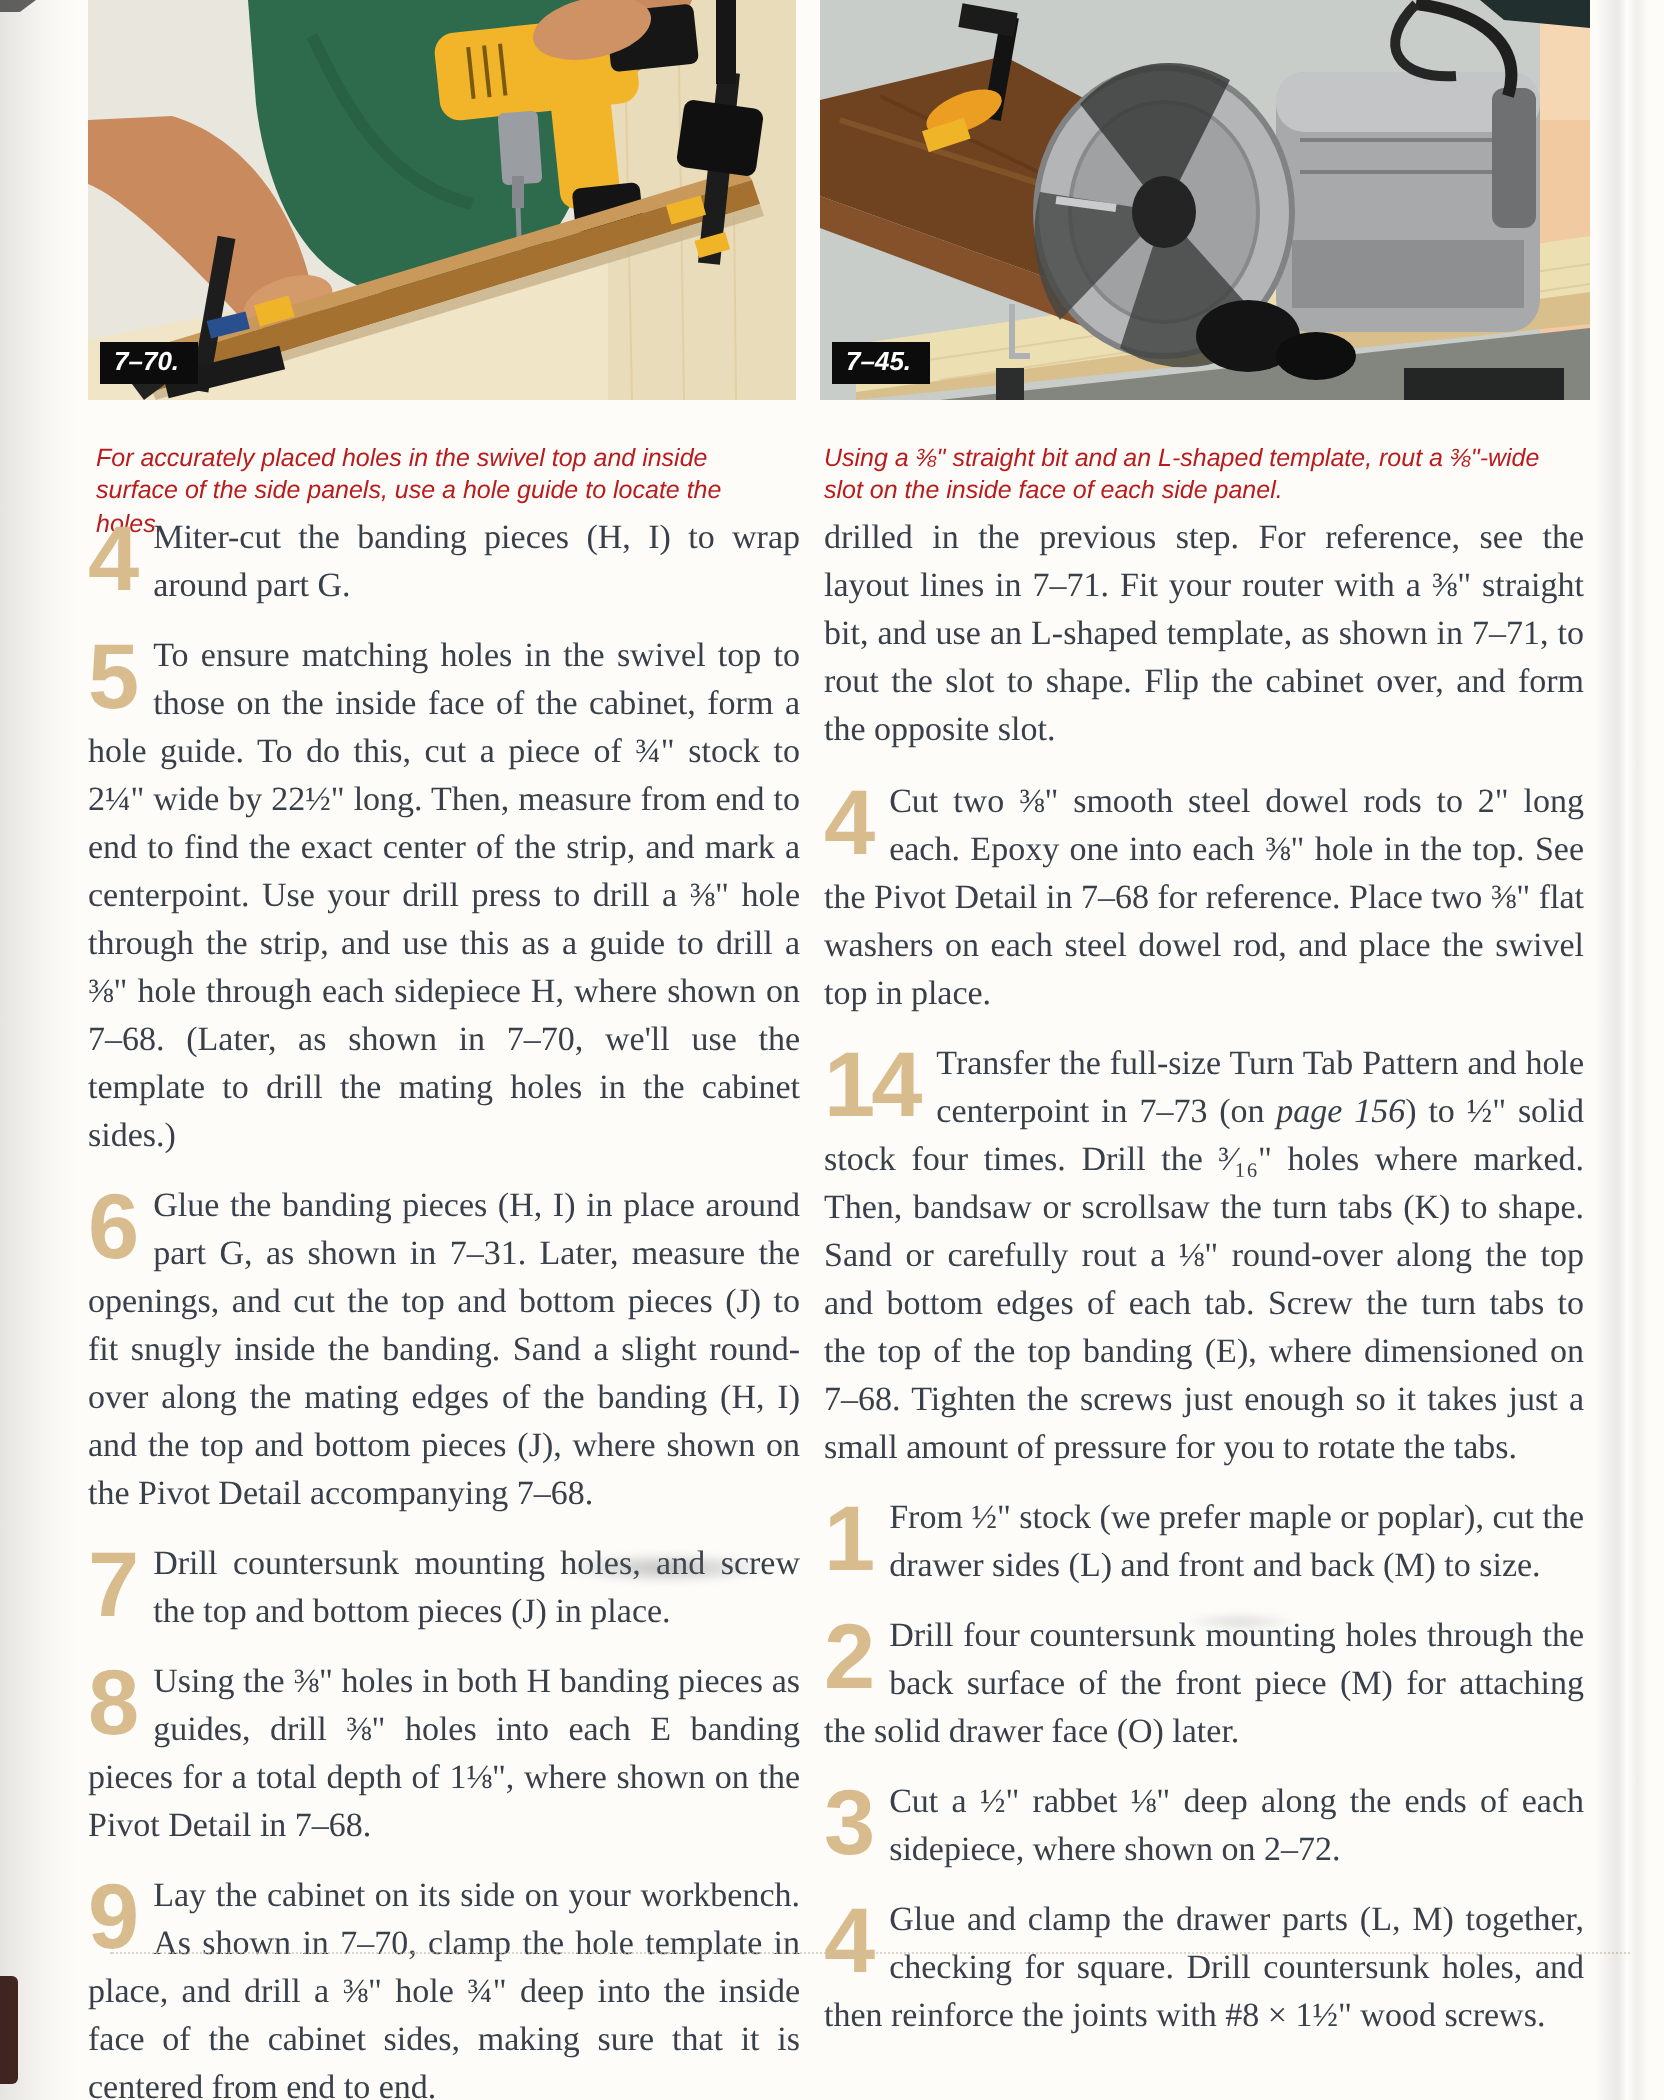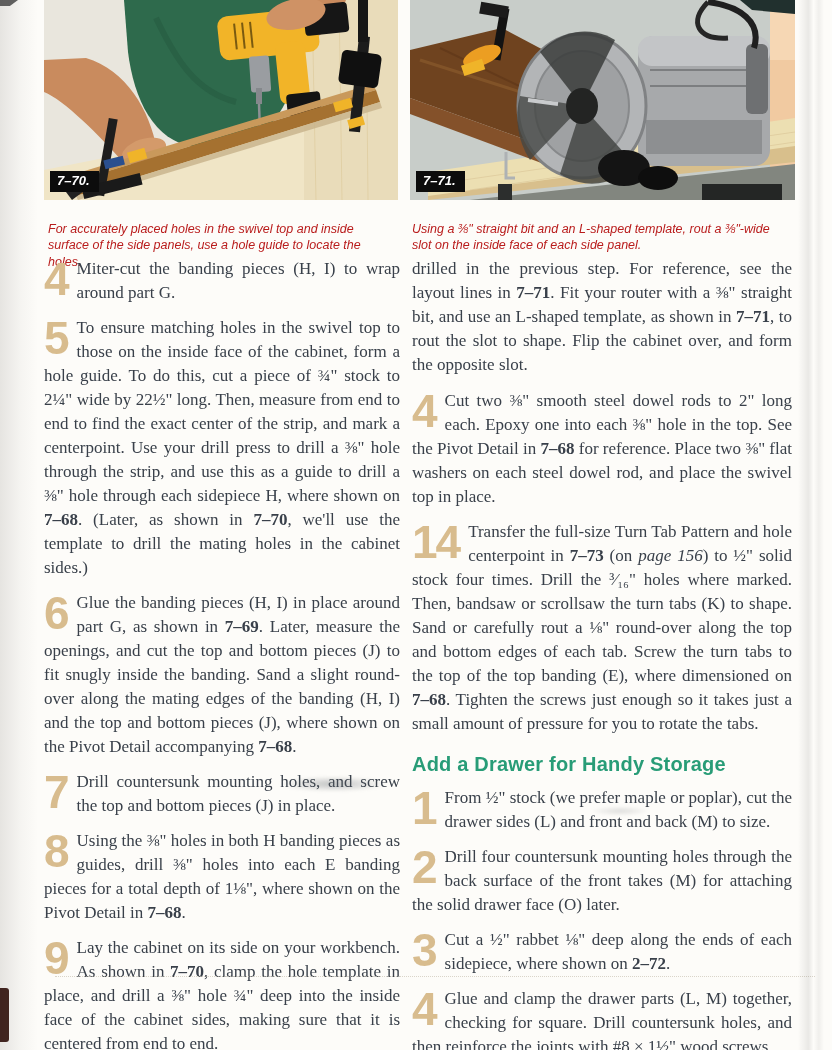--- a/index.html
+++ b/index.html
@@ -38,21 +38,21 @@
   .col{position:absolute;top:257px;color:#39404a;font-size:17px;line-height:24px;}
   #col-left{left:44px;width:356px;}
   #col-right{left:412px;width:380px;}
   .step{margin:0 0 11px 0;overflow:hidden;}
   .num{float:left;font:700 46px/40px "Liberation Sans","DejaVu Sans",sans-serif;
     color:#d8bc8e;letter-spacing:-2px;margin:2px 9px 0 0;}
   .txt{margin:0;text-align:justify;}
   .intro{margin:0 0 12px 0;text-align:justify;}
   .heading{margin:16px 0 10px 0;font:700 20px/24px "Liberation Sans","DejaVu Sans",sans-serif;
     color:#289c77;letter-spacing:.2px;}
-  b{font-weight:700;}
+  b{font-weight:400;}
 </style>
 </head>
 <body>
 
 <div id="page">
 
   <div class="photo" id="photo-left">
     <svg viewBox="0 0 354 200" preserveAspectRatio="none">
       <rect width="354" height="200" fill="#e9e6dd"></rect>
       <polygon points="250,0 354,0 354,200 258,200" fill="#e9dcba"></polygon>
@@ -144,38 +144,38 @@
         <path d="M172,106 L130,52 A64,72 0 0 1 205,40 Z" fill="#3a3c3b" opacity=".85"></path>
         <path d="M172,106 L120,160 A64,72 0 0 1 110,96 Z" fill="#454745" opacity=".8"></path>
         <path d="M172,106 L225,165 A64,72 0 0 1 150,174 Z" fill="#3f413f" opacity=".8"></path>
         <ellipse cx="172" cy="106" rx="16" ry="18" fill="#232423"></ellipse>
         <line x1="118" y1="100" x2="148" y2="104" stroke="#c9cbcd" stroke-width="4"></line>
         <ellipse cx="214" cy="168" rx="26" ry="18" fill="#141414"></ellipse>
         <ellipse cx="248" cy="178" rx="20" ry="12" fill="#0e0e0e"></ellipse>
       </g>
       <polygon points="330,0 385,0 385,14 342,10" fill="#21302e"></polygon>
     </svg>
-    <span class="figlabel">7–71.</span>
+    <span class="figlabel">7–45.</span>
   </div>
 
   <p class="caption" id="caption-left">For accurately placed holes in the swivel top and inside surface of the side panels, use a hole guide to locate the holes.</p>
   <p class="caption" id="caption-right">Using a ⅜" straight bit and an L-shaped template, rout a ⅜"-wide slot on the inside face of each side panel.</p>
 
   <div class="col" id="col-left">
     <div class="step">
       <span class="num">4</span>
       <p class="txt">Miter-cut the banding pieces (H, I) to wrap around part G.</p>
     </div>
     <div class="step">
       <span class="num">5</span>
       <p class="txt">To ensure matching holes in the swivel top to those on the inside face of the cabinet, form a hole guide. To do this, cut a piece of ¾" stock to 2¼" wide by 22½" long. Then, measure from end to end to find the exact center of the strip, and mark a centerpoint. Use your drill press to drill a ⅜" hole through the strip, and use this as a guide to drill a ⅜" hole through each sidepiece H, where shown on <b>7–68</b>. (Later, as shown in <b>7–70</b>, we'll use the template to drill the mating holes in the cabinet sides.)</p>
     </div>
     <div class="step">
       <span class="num">6</span>
-      <p class="txt">Glue the banding pieces (H, I) in place around part G, as shown in <b>7–69</b>. Later, measure the openings, and cut the top and bottom pieces (J) to fit snugly inside the banding. Sand a slight round-over along the mating edges of the banding (H, I) and the top and bottom pieces (J), where shown on the Pivot Detail accompanying <b>7–68</b>.</p>
+      <p class="txt">Glue the banding pieces (H, I) in place around part G, as shown in <b>7–31</b>. Later, measure the openings, and cut the top and bottom pieces (J) to fit snugly inside the banding. Sand a slight round-over along the mating edges of the banding (H, I) and the top and bottom pieces (J), where shown on the Pivot Detail accompanying <b>7–68</b>.</p>
     </div>
     <div class="step">
       <span class="num">7</span>
       <p class="txt">Drill countersunk mounting holes, and screw the top and bottom pieces (J) in place.</p>
     </div>
     <div class="step">
       <span class="num">8</span>
       <p class="txt">Using the ⅜" holes in both H banding pieces as guides, drill ⅜" holes into each E banding pieces for a total depth of 1⅛", where shown on the Pivot Detail in <b>7–68</b>.</p>
     </div>
     <div class="step">
@@ -188,28 +188,27 @@
   <div class="col" id="col-right">
     <p class="intro">drilled in the previous step. For reference, see the layout lines in <b>7–71</b>. Fit your router with a ⅜" straight bit, and use an L-shaped template, as shown in <b>7–71</b>, to rout the slot to shape. Flip the cabinet over, and form the opposite slot.</p>
     <div class="step">
       <span class="num">4</span>
       <p class="txt">Cut two ⅜" smooth steel dowel rods to 2" long each. Epoxy one into each ⅜" hole in the top. See the Pivot Detail in <b>7–68</b> for reference. Place two ⅜" flat washers on each steel dowel rod, and place the swivel top in place.</p>
     </div>
     <div class="step">
       <span class="num">14</span>
       <p class="txt">Transfer the full-size Turn Tab Pattern and hole centerpoint in <b>7–73</b> (on <i>page 156</i>) to ½" solid stock four times. Drill the ³⁄₁₆" holes where marked. Then, bandsaw or scrollsaw the turn tabs (K) to shape. Sand or carefully rout a ⅛" round-over along the top and bottom edges of each tab. Screw the turn tabs to the top of the top banding (E), where dimensioned on <b>7–68</b>. Tighten the screws just enough so it takes just a small amount of pressure for you to rotate the tabs.</p>
     </div>
-    <h2 class="heading">Add a Drawer for Handy Storage</h2>
     <div class="step">
       <span class="num">1</span>
       <p class="txt">From ½" stock (we prefer maple or poplar), cut the drawer sides (L) and front and back (M) to size.</p>
     </div>
     <div class="step">
       <span class="num">2</span>
-      <p class="txt">Drill four countersunk mounting holes through the back surface of the front takes (M) for attaching the solid drawer face (O) later.</p>
+      <p class="txt">Drill four countersunk mounting holes through the back surface of the front piece (M) for attaching the solid drawer face (O) later.</p>
     </div>
     <div class="step">
       <span class="num">3</span>
       <p class="txt">Cut a ½" rabbet ⅛" deep along the ends of each sidepiece, where shown on <b>2–72</b>.</p>
     </div>
     <div class="step">
       <span class="num">4</span>
       <p class="txt">Glue and clamp the drawer parts (L, M) together, checking for square. Drill countersunk holes, and then reinforce the joints with #8 × 1½" wood screws.</p>
     </div>
   </div>

